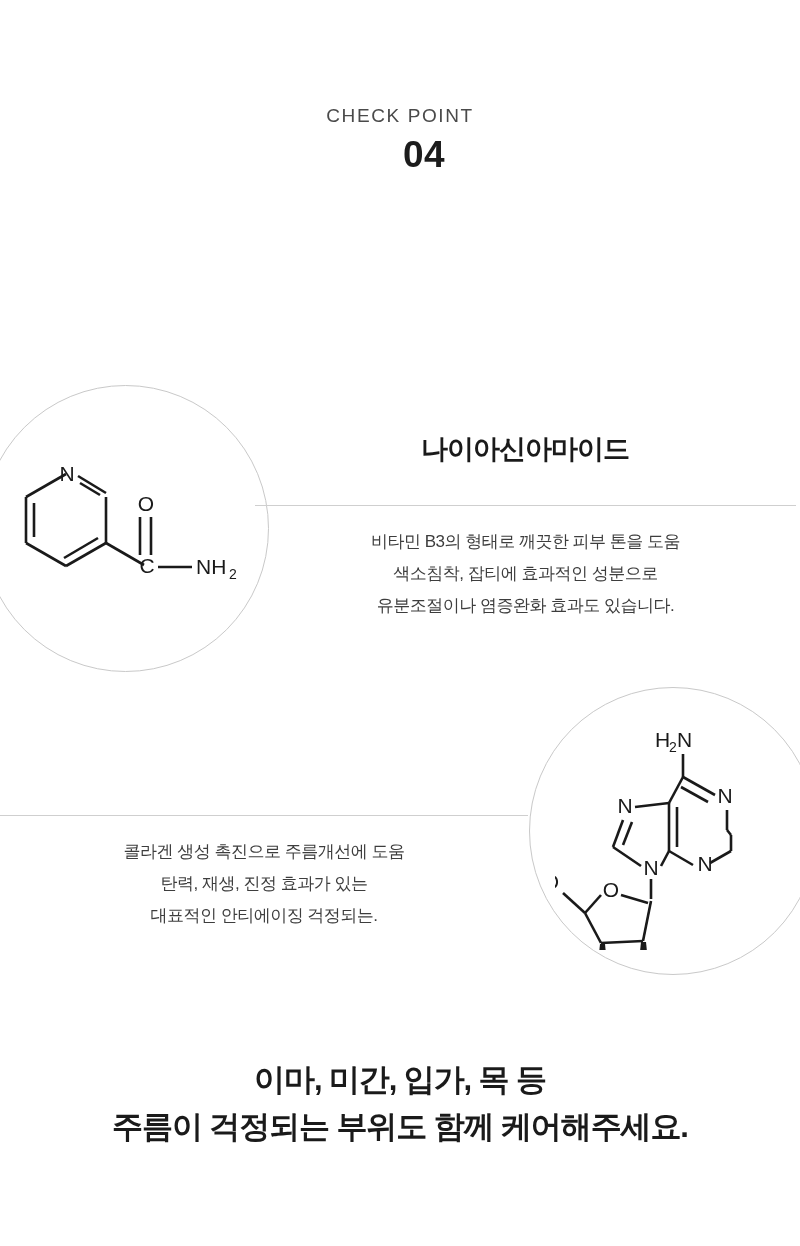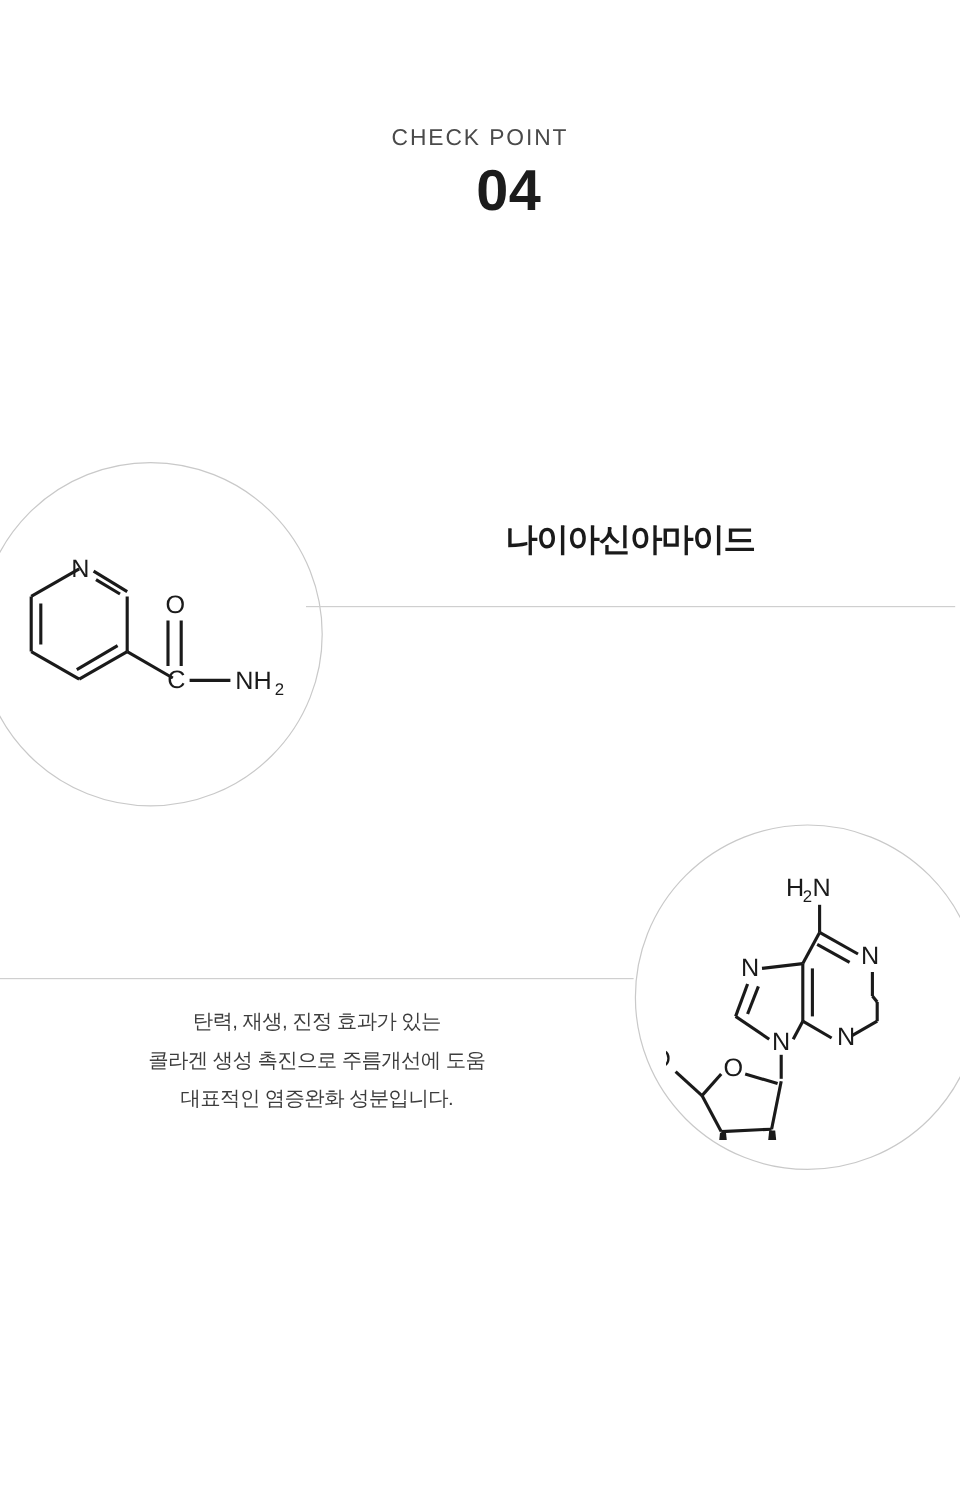--- a/index.html
+++ b/index.html
@@ -34,21 +34,21 @@
   }
   .check-point-label {
     font-size: 19px;
     letter-spacing: 1.6px;
     color: #4a4a4a;
     font-weight: 400;
     line-height: 1;
     margin: 0;
   }
   .check-point-number {
-    font-size: 48px;
+    font-size: 37px;
     font-weight: 700;
     color: #1c1c1c;
     line-height: 1;
     margin: 11px 0 0 0;
     letter-spacing: 0.5px;
     padding-left: 48px;
   }
 
   
   .title-block {
@@ -252,26 +252,31 @@
     <line class="bond" x1="143" y1="100" x2="143" y2="62"></line>
     <text class="atom-label" x="138" y="56" text-anchor="middle">O</text>
 
     <line class="bond" x1="150" y1="112" x2="184" y2="112"></line>
     <text class="atom-label" x="188" y="119" text-anchor="start">NH</text>
     <text class="atom-sub" x="221" y="124" text-anchor="start">2</text>
   </svg>
 
   <h2 class="ingredient-name" id="name-niacinamide">나이아신아마이드</h2>
   <hr class="divider" id="divider-niacinamide">
+  <p class="ingredient-desc" id="desc-niacinamide">
+    <span>비타민 B3의 형태로 깨끗한 피부 톤을 도움</span>
+    <span>색소침착, 잡티에 효과적인 성분으로</span>
+    <span>유분조절이나 염증완화 효과도 있습니다.</span>
+  </p>
 
   <hr class="divider" id="divider-adenosine">
   <p class="ingredient-desc" id="desc-adenosine">
+    <span>콜라겐 생성 촉진으로 주름개선에 도움</span>
     <span>탄력, 재생, 진정 효과가 있는</span>
-    <span>콜라겐 생성 촉진으로 주름개선에 도움</span>
-    <span>대표적인 염증완화 성분입니다.</span>
+    <span>대표적인 안티에이징 걱정되는.</span>
   </p>
 
   <div class="molecule-circle" id="circle-adenosine"></div>
 
   <svg class="molecule-svg" id="svg-adenosine" viewBox="0 0 240 225">
 
     <text class="atom-label" x="100" y="22" text-anchor="start">H</text>
     <text class="atom-sub" x="114" y="27" text-anchor="start">2</text>
     <text class="atom-label" x="122" y="22" text-anchor="start">N</text>
 
@@ -310,14 +315,18 @@
 
     <line class="bond" x1="30" y1="188" x2="8" y2="168"></line>
     <text class="atom-label" x="4" y="164" text-anchor="end">HO</text>
 
     <polygon class="bond-wedge" points="45,219 50,219 53,248 42,248"></polygon>
     <text class="atom-label" x="48" y="270" text-anchor="middle">OH</text>
     <polygon class="bond-wedge" points="86,217 91,217 94,246 83,246"></polygon>
     <text class="atom-label" x="90" y="270" text-anchor="middle">OH</text>
   </svg>
 
+  <div class="footer-block">
+    <span class="footer-line">이마, 미간, 입가, 목 등</span>
+    <span class="footer-line">주름이 걱정되는 부위도 함께 케어해주세요.</span>
+  </div>
 
 </div>
 
 </body></html>

